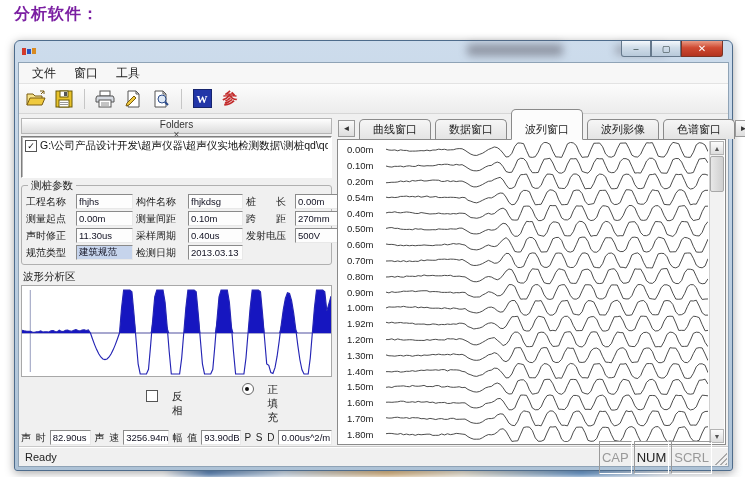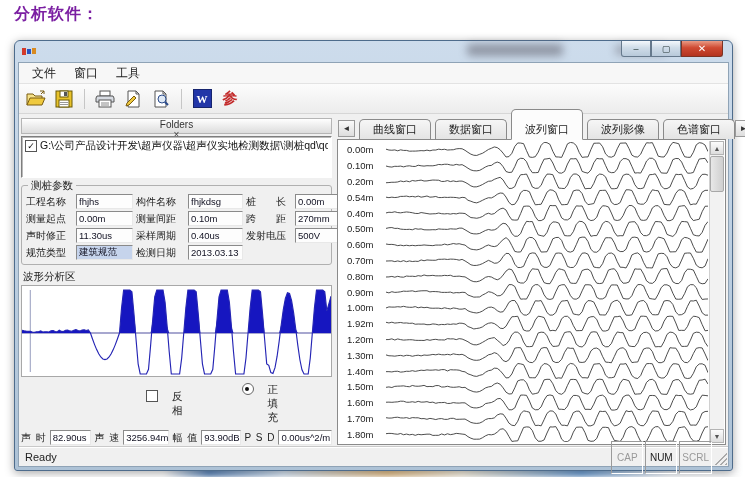--- a/index.html
+++ b/index.html
@@ -125,21 +125,21 @@
   .vscroll{position:absolute;right:1px;top:1px;bottom:1px;width:14px;background:#f2f2f2;border-left:1px solid #d0d0d0;}
   .sarrow{position:absolute;left:0;width:14px;height:14px;background:linear-gradient(#fcfcfc,#ddd);border:1px solid #b4b4b4;box-sizing:border-box;font-size:7px;color:#555;display:flex;align-items:center;justify-content:center;}
   .sarrow.up{top:0;}
   .sarrow.down{bottom:0;}
   .sthumb{position:absolute;left:0;top:15px;width:14px;height:36px;background:linear-gradient(90deg,#e8e8e8,#cfcfcf);border:1px solid #a8a8a8;box-sizing:border-box;border-radius:2px;}
   
   .statusbar{height:18px;background:#f0f0f0;border-top:1px solid #fff;box-shadow:0 -1px 0 #c9c9c9;display:flex;align-items:center;position:relative;}
   .statusbar .ready{font-size:11px;color:#222;margin-left:6px;flex:1;}
   .inds{display:flex;gap:2px;margin-right:16px;}
   .ind{
-    min-width:26px;height:13px;padding:9px 2px;font-size:10px;display:flex;align-items:center;justify-content:center;
+    min-width:26px;height:13px;padding:9px 2px;font-size:13px;display:flex;align-items:center;justify-content:center;
     border:1px solid;border-color:#9a9a9a #fff #fff #9a9a9a;color:#999;
   }
   .ind.on{color:#222;}
   .grip{position:absolute;right:1px;bottom:1px;width:12px;height:12px;
     background:
       linear-gradient(135deg,transparent 50%,#aaa 50%,#aaa 58%,transparent 58%,transparent 70%,#aaa 70%,#aaa 78%,transparent 78%,transparent 88%,#aaa 88%);
   }
 </style>
 </head>
 <body>

